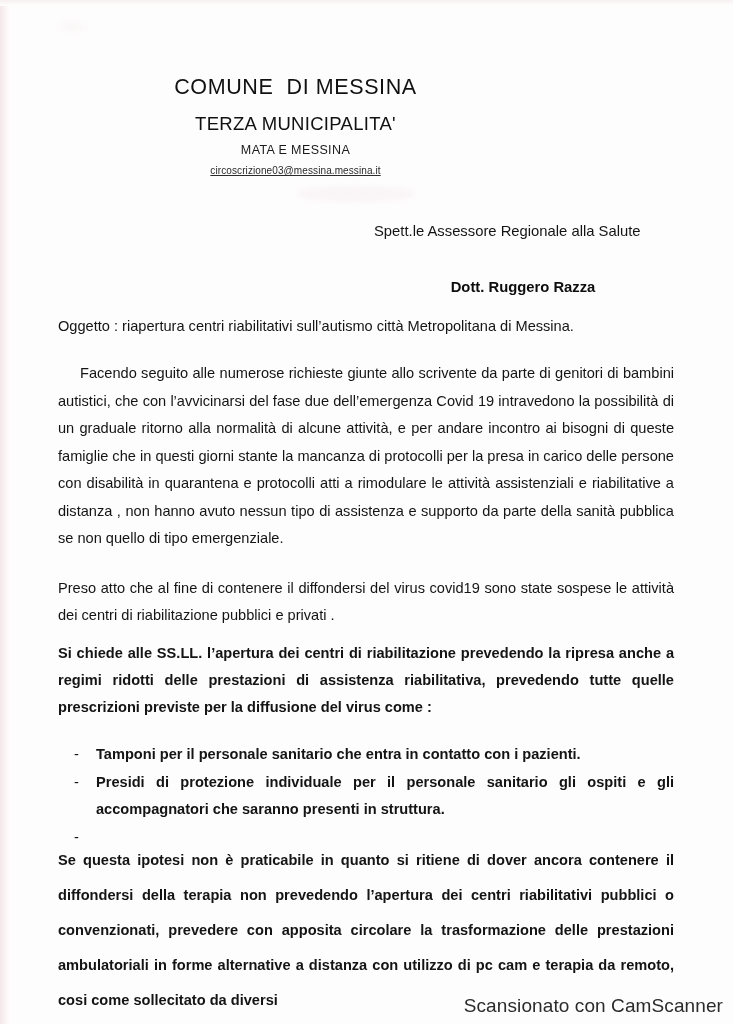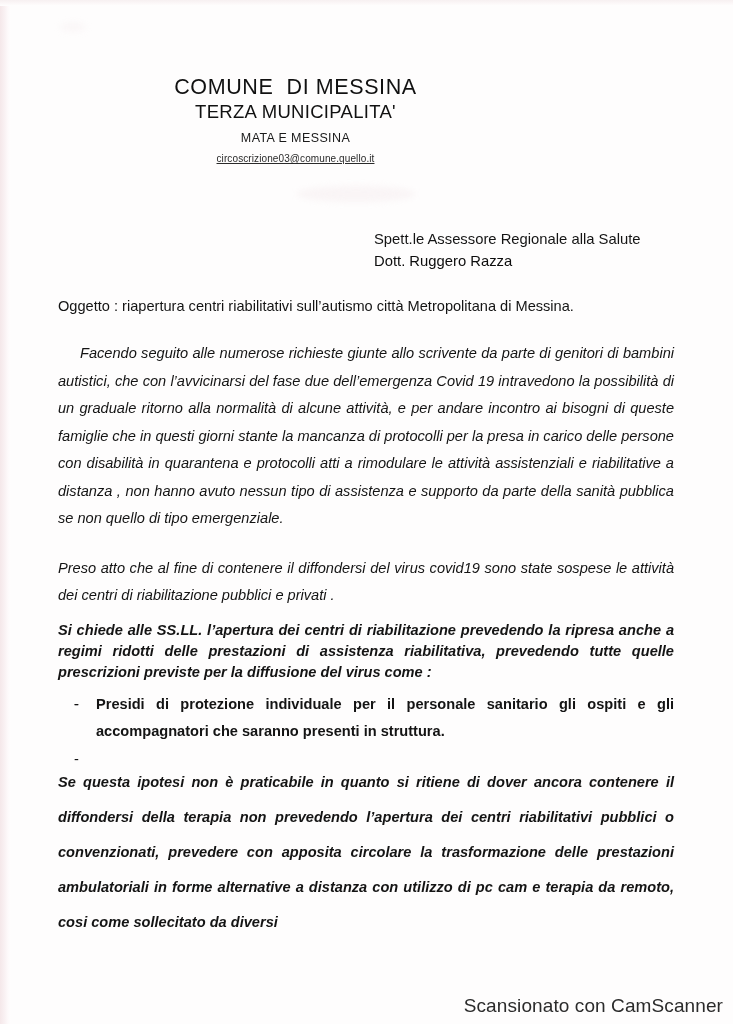--- a/index.html
+++ b/index.html
@@ -61,21 +61,21 @@
     font-size: 21.5px;
     letter-spacing: .6px;
     line-height: 26px;
     white-space: pre;
     color: #111;
   }
   .lh-line2 {
     font-size: 18.5px;
     letter-spacing: .3px;
     line-height: 24px;
-    margin-top: 0;
+    margin-top: 12px;
     color: #111;
   }
   .lh-line3 {
     font-size: 12.5px;
     letter-spacing: .4px;
     line-height: 17px;
     margin-top: 6px;
     color: #1a1a1a;
   }
   .lh-mail {
@@ -84,67 +84,67 @@
     margin-top: 5px;
     text-decoration: underline;
     color: #2a2a2a;
     letter-spacing: .1px;
   }
 
   
   .addressee {
     position: absolute;
     left: 374px;
-    top: 228px;
+    top: 220px;
     width: 300px;
   }
   .addressee .to-line {
     font-size: 14.8px;
     line-height: 22px;
     text-align: left;
     color: #141414;
   }
   .addressee .to-name {
     font-size: 14.8px;
     line-height: 22px;
-    font-weight: normal;
-    text-align: left;
+    font-weight: bold;
+    text-align: center;
     padding-right: 2px;
     color: #0d0d0d;
+    margin-top: 34px;
   }
 
   
   .body-col {
     position: absolute;
     left: 58px;
-    top: 296px;
+    top: 316px;
     width: 616px;
   }
 
   .subject {
     font-size: 14.6px;
     line-height: 20px;
     margin-bottom: 24px;
     white-space: nowrap;
   }
 
   p.para {
     font-size: 14.6px;
     line-height: 27.5px;
     text-align: justify;
     text-justify: inter-word;
     margin: 0 0 22px 0;
-    font-style: italic;
   }
   p.para.indent { text-indent: 22px; }
 
   p.para.bold {
     font-weight: bold;
-    line-height: 21px;
-    margin-bottom: 8px;
+    line-height: 27px;
+    margin-bottom: 20px;
   }
 
   p.tight { margin-bottom: 10px; }
 
   
   ul.req-list {
     list-style: none;
     margin: 0 0 8px 0;
     padding: 0;
   }
@@ -192,41 +192,42 @@
 
   <div class="scan-edge-left"></div>
   <div class="scan-edge-top"></div>
   <div class="scan-blotch" style="left:296px; top:186px; width:120px; height:16px;"></div>
   <div class="scan-blotch" style="left:60px; top:22px; width:26px; height:10px; opacity:.4;"></div>
 
   <header class="letterhead">
     <div class="lh-line1">COMUNE  DI MESSINA</div>
     <div class="lh-line2">TERZA MUNICIPALITA'</div>
     <div class="lh-line3">MATA E MESSINA</div>
-    <div class="lh-mail">circoscrizione03@comune.quello.it</div>
+    <div class="lh-mail">circoscrizione03@messina.messina.it</div>
   </header>
 
   <section class="addressee">
     <div class="to-line">Spett.le Assessore Regionale alla Salute</div>
     <div class="to-name">Dott. Ruggero Razza</div>
   </section>
 
   <section class="body-col">
 
     <div class="subject">Oggetto : riapertura centri riabilitativi sull’autismo città Metropolitana di Messina.</div>
 
     <p class="para indent">Facendo seguito alle numerose richieste giunte allo scrivente da parte di genitori di bambini autistici, che con l’avvicinarsi del fase due dell’emergenza Covid 19 intravedono la possibilità di un graduale ritorno alla normalità di alcune attività, e per andare incontro ai bisogni di queste famiglie  che in questi giorni stante la mancanza di protocolli per la presa in carico delle persone con disabilità in quarantena e protocolli atti a rimodulare le attività assistenziali e riabilitative a distanza , non hanno avuto nessun tipo di assistenza e supporto da parte della sanità pubblica se non  quello di tipo emergenziale.</p>
 
     <p class="para tight">Preso atto che al fine di contenere il diffondersi del virus covid19 sono state sospese le attività dei centri di riabilitazione  pubblici e privati .</p>
 
     <p class="para bold">Si chiede alle SS.LL. l’apertura dei centri di riabilitazione prevedendo la ripresa anche a regimi ridotti delle prestazioni di assistenza riabilitativa, prevedendo tutte quelle prescrizioni previste per la diffusione del virus come :</p>
 
     <ul class="req-list">
       <li>
         <span class="dash">-</span>
+        <span>Tamponi per il personale sanitario che entra in contatto con i pazienti.</span>
       </li>
       <li>
         <span class="dash">-</span>
         <span>Presidi di protezione individuale  per il personale sanitario gli ospiti e gli accompagnatori  che saranno  presenti in struttura.</span>
       </li>
       <li>
         <span class="dash">-</span>
       </li>
     </ul>
 

